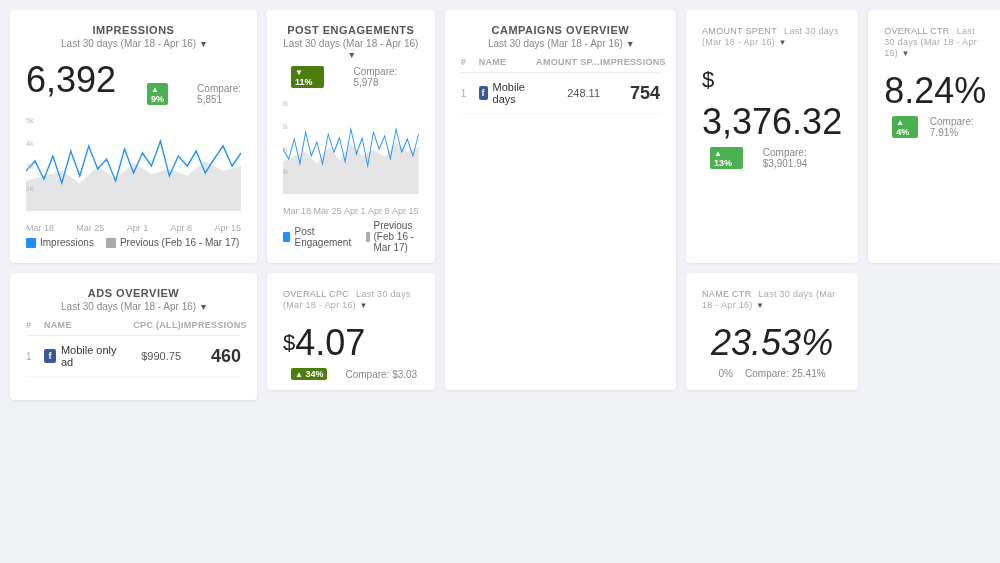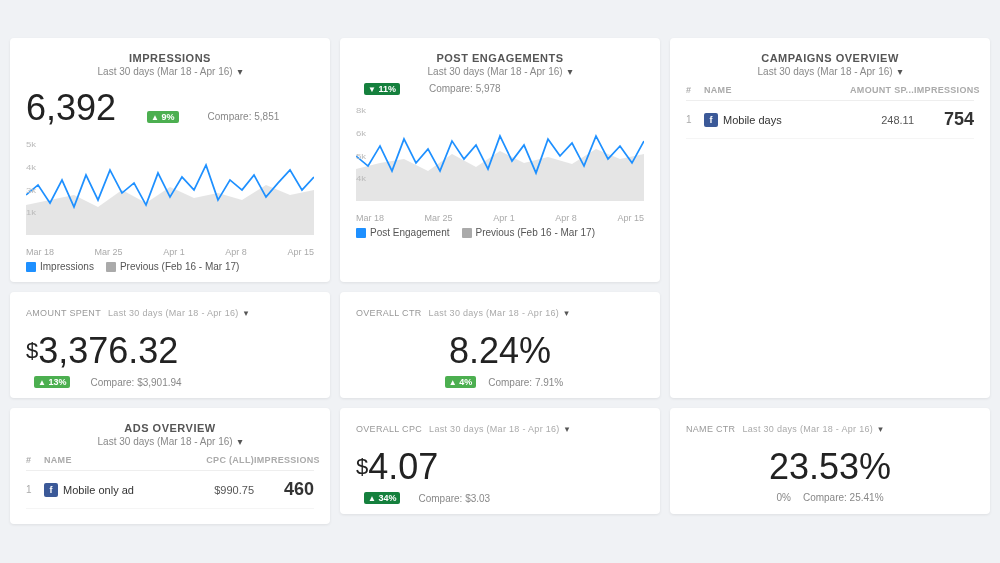--- a/index.html
+++ b/index.html
@@ -8,24 +8,23 @@
       font-family: -apple-system, BlinkMacSystemFont, 'Segoe UI', Arial, sans-serif;
       font-size: 12px;
       color: #333;
       padding: 10px;
       width: 1000px;
       height: 563px;
       overflow: hidden;
     }
     .grid {
       display: grid;
-      grid-template-columns: 1fr 1fr 1fr;
+      grid-template-columns: 1fr 1fr 1fr 1fr 1fr;
       grid-template-rows: auto auto auto;
       gap: 10px;
-      margin-top: 28px;
     }
     .card {
       background: #fff;
       border-radius: 4px;
       padding: 14px 16px 10px;
       box-shadow: 0 1px 3px rgba(0,0,0,0.08);
     }
     .card-title {
       font-size: 11px;
       font-weight: 700;
@@ -67,21 +66,21 @@
     .badge-up {
       background: #4caf50;
       color: #fff;
       font-size: 9px;
       font-weight: 700;
       padding: 1px 4px;
       border-radius: 2px;
       margin-left: 8px;
     }
     .badge-down {
-      background: #15803d;
+      background: #4d7c0f;
       color: #fff;
       font-size: 9px;
       font-weight: 700;
       padding: 1px 4px;
       border-radius: 2px;
       margin-left: 8px;
     }
     .compare {
       font-size: 10px;
       color: #888;
@@ -420,21 +419,21 @@
   </div>
 
   <div class="card">
     <div class="metric-header">
       <div class="small-metric-label">
         <span>NAME CTR</span>
         <span style="color:#aaa; font-weight:400; font-size:9px; margin-left:4px;">Last 30 days (Mar 18 - Apr 16)</span>
         <span style="color:#555; font-size:9px; margin-left:2px;">▾</span>
       </div>
     </div>
-    <div class="metric-row" style="align-items:baseline; margin-top:8px; justify-content:center;">
+    <div class="metric-row" style="align-items:baseline; margin-top:8px; justify-content:center;font-style:italic;">
       <div class="big-value" style="text-align:center;">23.53%</div>
     </div>
     <div style="display:flex; align-items:center; gap:6px; margin-top:4px; justify-content:center;">
       <span style="font-size:10px; color:#888;">0%</span>
       <span class="compare">Compare: 25.41%</span>
     </div>
   </div>
 
 </div>
 

